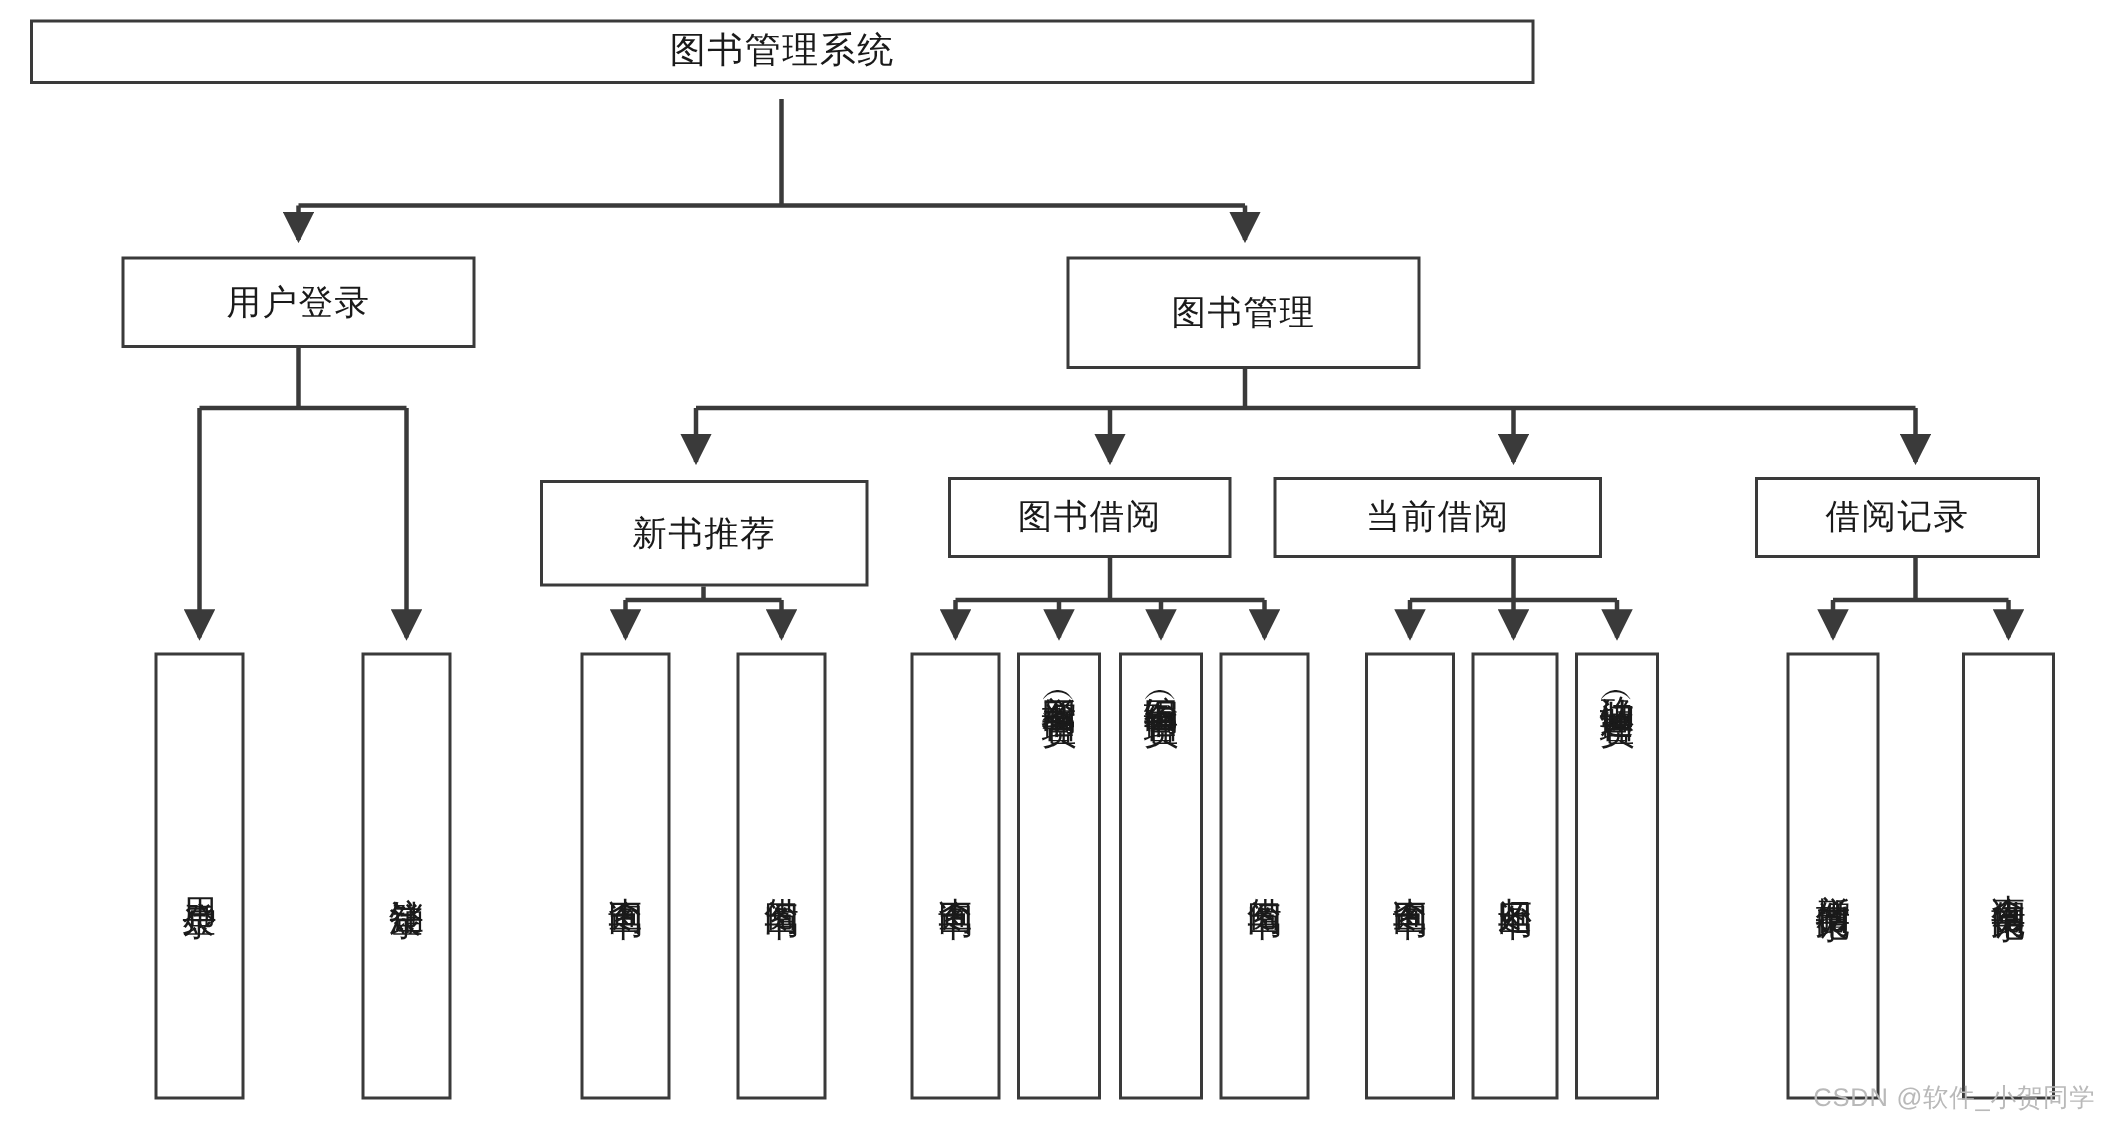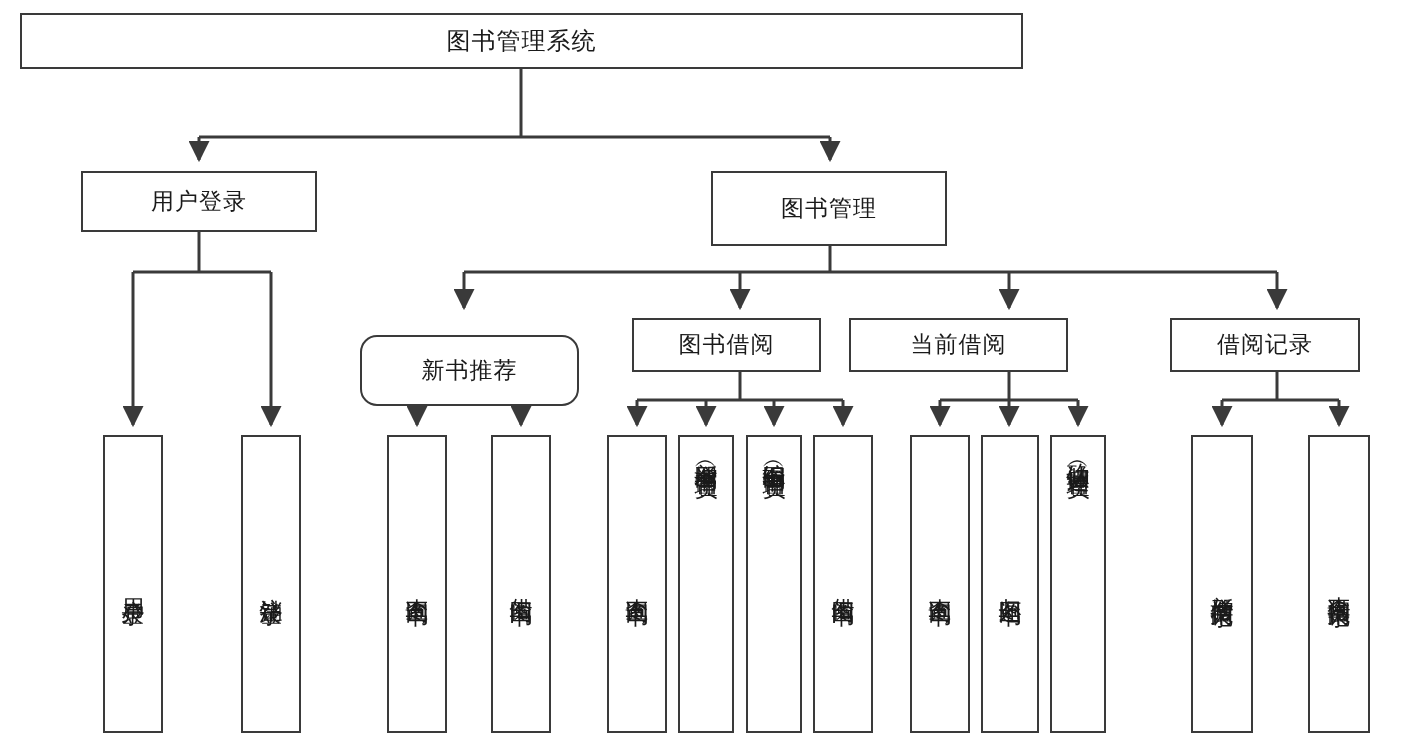--- a/index.html
+++ b/index.html
@@ -130,32 +130,32 @@
       <path d="M 1009 400 L 1009 425" marker-end="url(#arr)"></path>
       <path d="M 1078 400 L 1078 425" marker-end="url(#arr)"></path>
 
       <path d="M 1277 372 L 1277 400"></path>
       <path d="M 1222 400 L 1339 400"></path>
       <path d="M 1222 400 L 1222 425" marker-end="url(#arr)"></path>
       <path d="M 1339 400 L 1339 425" marker-end="url(#arr)"></path>
     </g>
   </svg>
 
-  <div class="node h root" style="left:20px; top:13px; width:1003px; height:56px;">
+  <div class="node h root" style="left:20px; top:13px; width:1003px; height:43px;">
     <span class="lbl">图书管理系统</span>
   </div>
 
   <div class="node h" style="left:81px; top:171px; width:236px; height:61px;">
     <span class="lbl">用户登录</span>
   </div>
   <div class="node h" style="left:711px; top:171px; width:236px; height:75px;">
     <span class="lbl">图书管理</span>
   </div>
 
-  <div class="node h" style="left:360px; top:335px; width:219px; height:71px;border-radius:17px;">
+  <div class="node h" style="left:360px; top:320px; width:219px; height:71px;">
     <span class="lbl">新书推荐</span>
   </div>
   <div class="node h" style="left:632px; top:318px; width:189px; height:54px;">
     <span class="lbl">图书借阅</span>
   </div>
   <div class="node h" style="left:849px; top:318px; width:219px; height:54px;">
     <span class="lbl">当前借阅</span>
   </div>
   <div class="node h" style="left:1170px; top:318px; width:190px; height:54px;">
     <span class="lbl">借阅记录</span>
@@ -198,14 +198,15 @@
     <span class="lbl">确认归还（管理员）</span>
   </div>
 
   <div class="node v center" style="left:1191px; top:435px; width:62px; height:298px;">
     <span class="lbl">新增借阅记录</span>
   </div>
   <div class="node v center" style="left:1308px; top:435px; width:62px; height:298px;">
     <span class="lbl">查询借阅记录</span>
   </div>
 
+  <div class="watermark">CSDN @软件_小贺同学</div>
 
 </div>
 
 </body></html>

